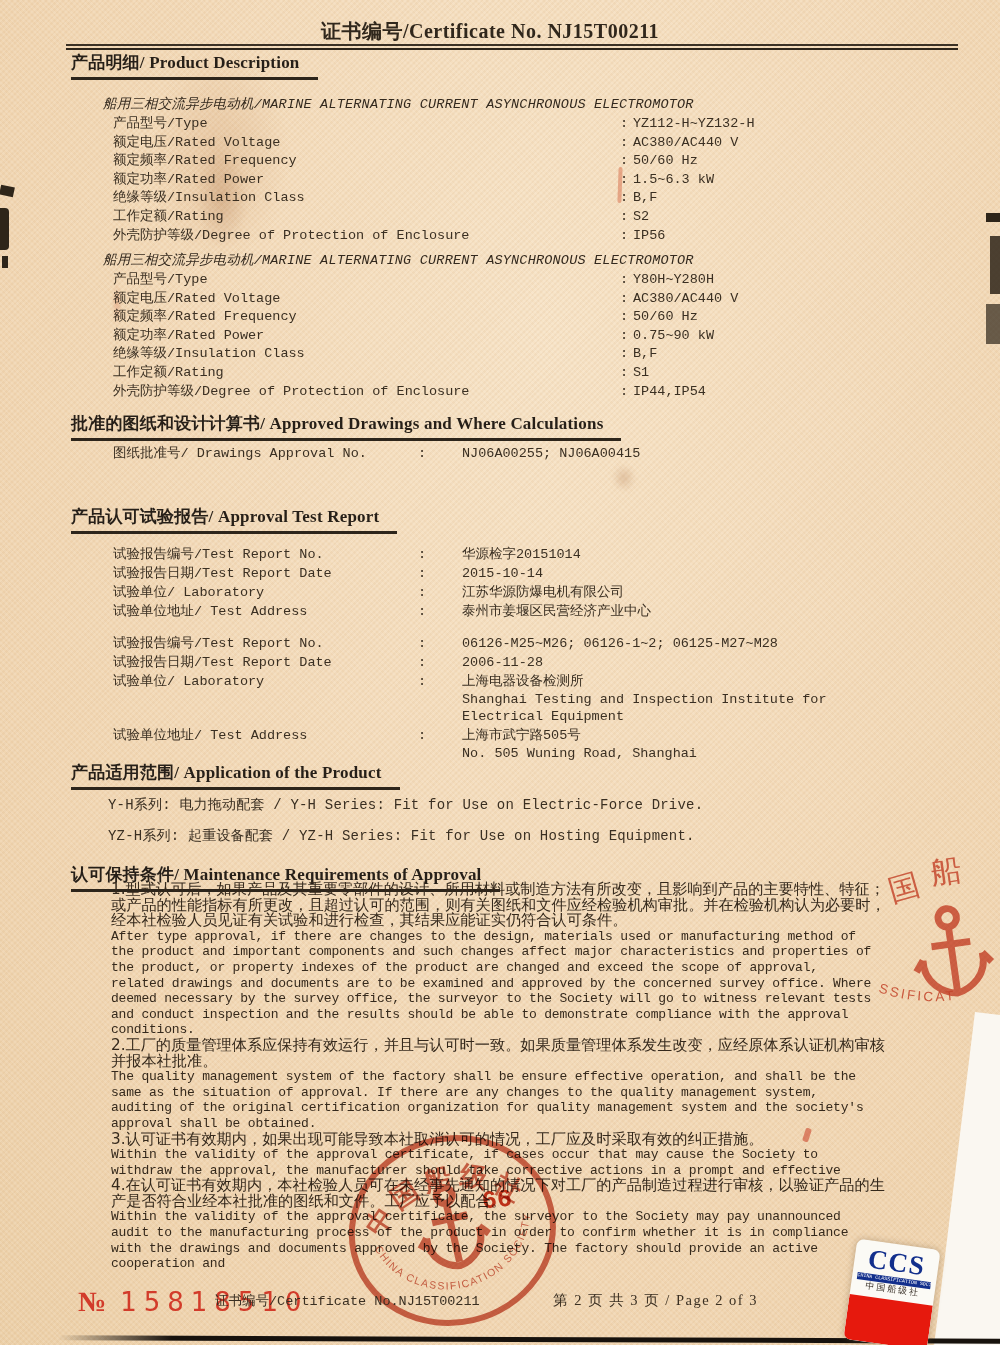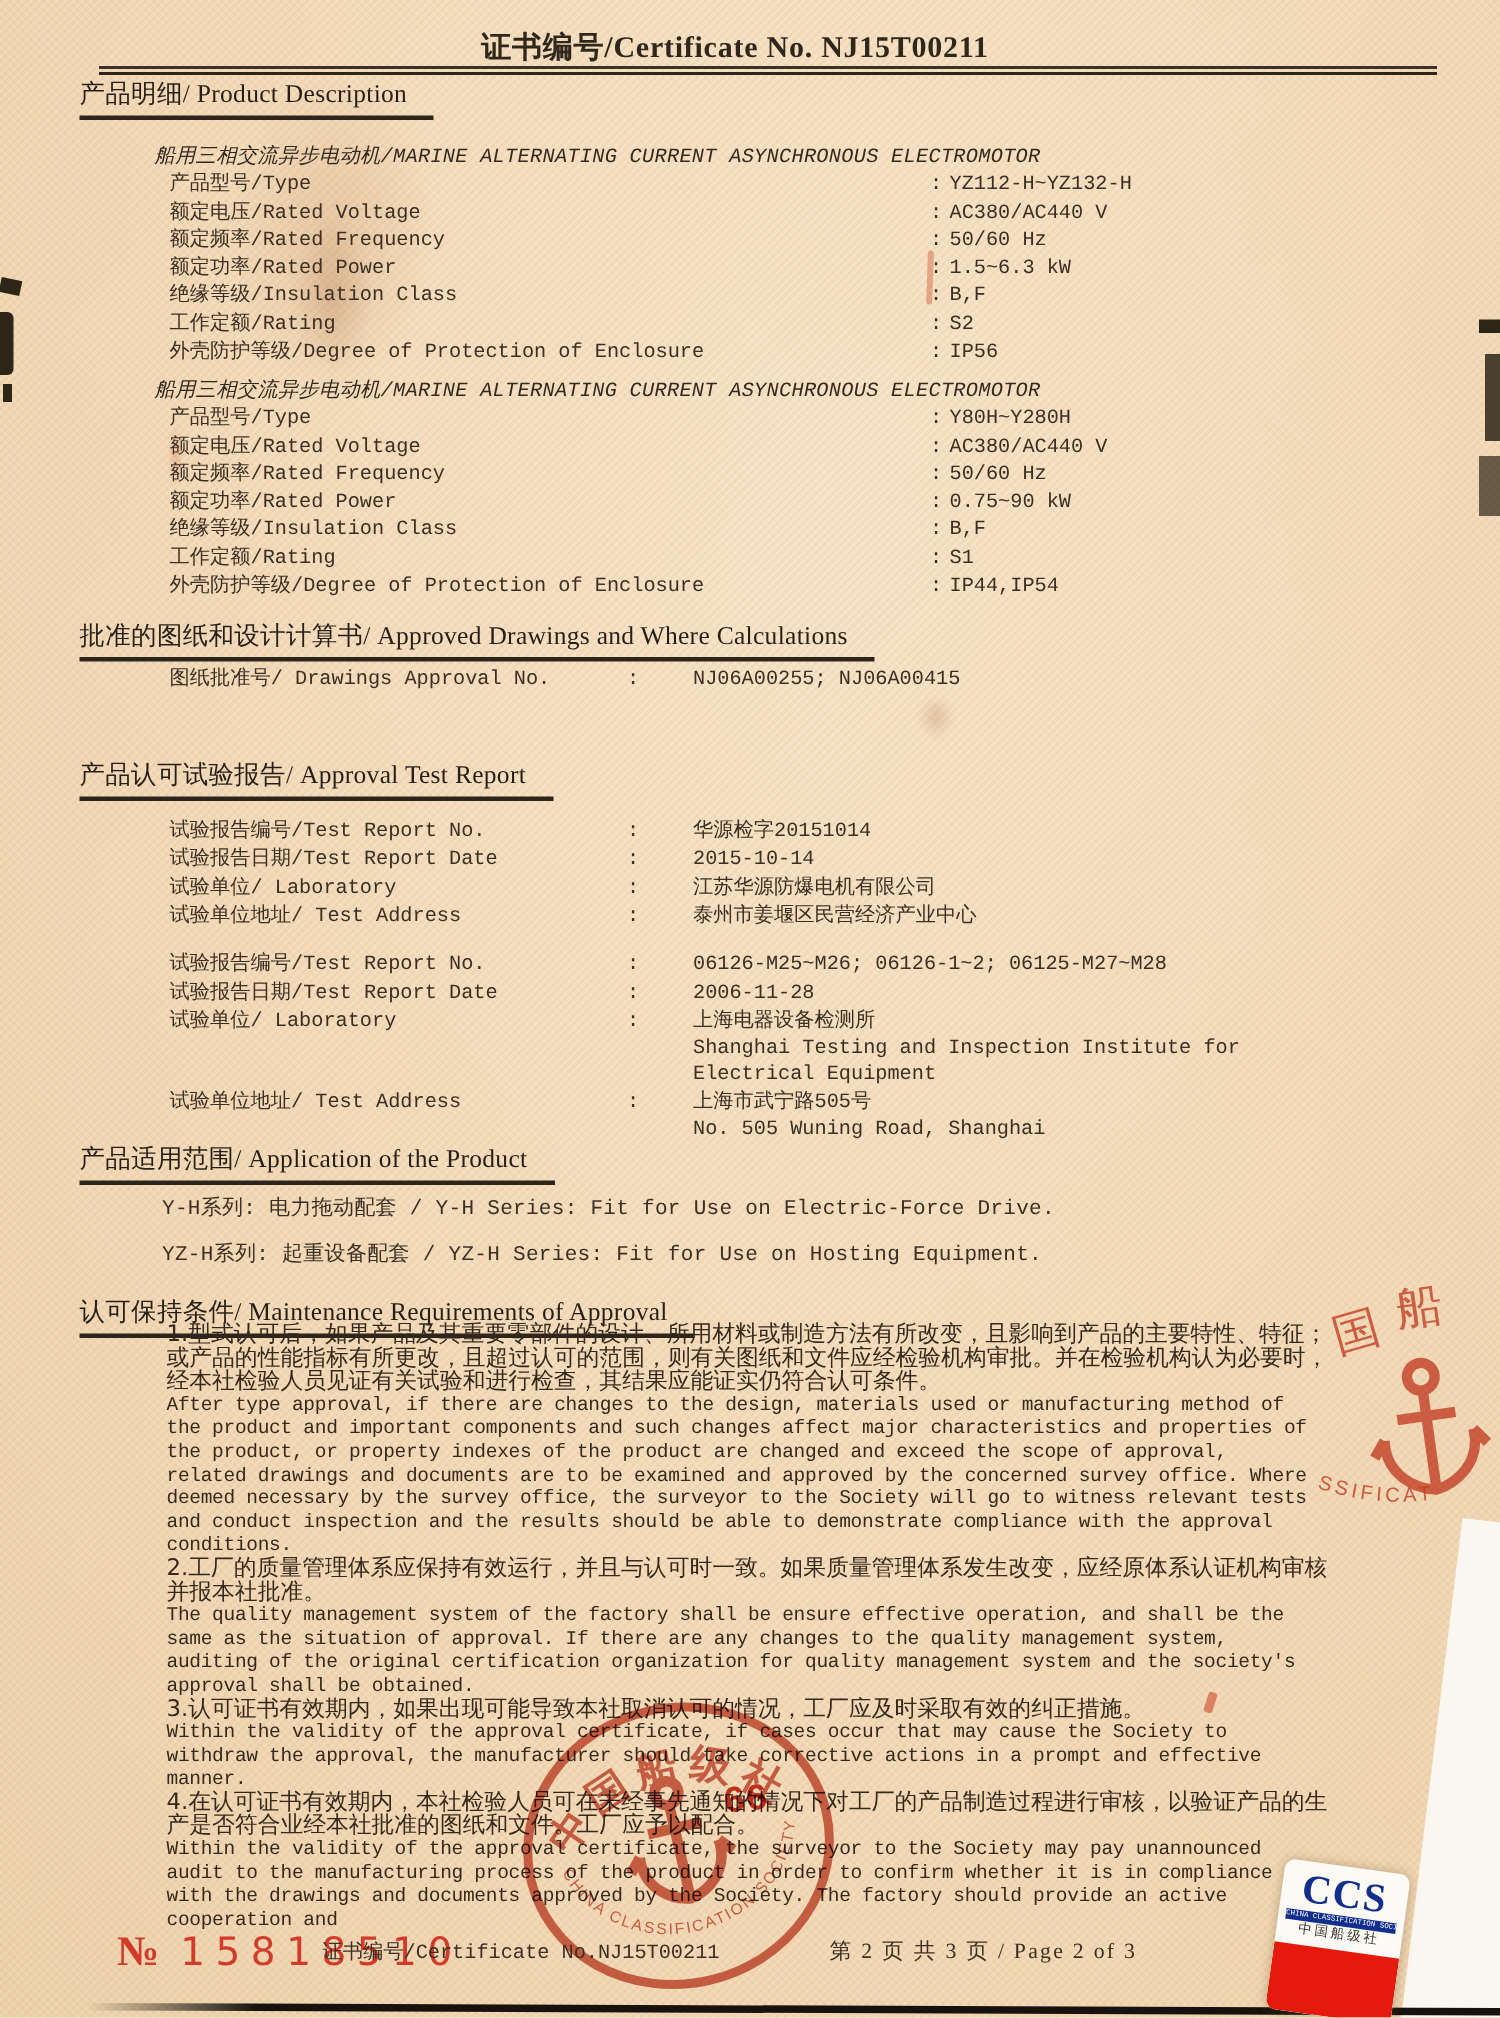--- a/index.html
+++ b/index.html
@@ -18,22 +18,22 @@
     top:18px; left:0; width:980px; text-align:center;
     font-family:"Liberation Serif","DejaVu Serif",serif;
     font-weight:bold; font-size:20px; letter-spacing:.5px; color:#30271c;
   }
   .dbl-rule{
     left:66px; top:44px; width:892px; height:2px;
     background:#3b3125; box-shadow:0 4px 0 0 #2d251b;
   }
   .sec-h{
     font-family:"Liberation Serif","DejaVu Serif",serif;
-    font-weight:normal; font-size:17px; color:#261f18; letter-spacing:.2px;
-    padding:0 18px 3px 0; border-bottom:3px solid #2d251b; left:53px;
+    font-weight:bold; font-size:17px; color:#261f18; letter-spacing:.2px;
+    padding:0 18px 3px 0; border-bottom:3px solid #2d251b; left:71px;
   }
   .pd-title{left:103px; font-size:13.5px; color:#33291e; letter-spacing:.2px;font-style:italic;}
   .rows{left:0; width:1000px;}
   .s-row{display:grid; grid-template-columns:507px 13px auto; padding-left:113px;
          height:18.6px; line-height:18.6px; font-size:13.5px;}
   .t-row{display:grid; grid-template-columns:305px 44px auto; padding-left:113px;
          line-height:17.5px; font-size:13.5px; margin-bottom:1.5px;}
   .t-row .val{white-space:pre-line;}
   .app-line{left:108px; font-size:14px; letter-spacing:.2px;}
   .m-wrap{left:111px; top:882px; width:780px;}
@@ -251,21 +251,20 @@
       <div class="m-line en">conditions.</div>
       <div class="m-line zh">2.工厂的质量管理体系应保持有效运行，并且与认可时一致。如果质量管理体系发生改变，应经原体系认证机构审核</div>
       <div class="m-line zh">并报本社批准。</div>
       <div class="m-line en">The quality management system of the factory shall be ensure effective operation, and shall be the</div>
       <div class="m-line en">same as the situation of approval. If there are any changes to the quality management system,</div>
       <div class="m-line en">auditing of the original certification organization for quality management system and the society's</div>
       <div class="m-line en">approval shall be obtained.</div>
       <div class="m-line zh">3.认可证书有效期内，如果出现可能导致本社取消认可的情况，工厂应及时采取有效的纠正措施。</div>
       <div class="m-line en">Within the validity of the approval certificate, if cases occur that may cause the Society to</div>
       <div class="m-line en">withdraw the approval, the manufacturer should take corrective actions in a prompt and effective</div>
-      <div class="m-line en">manner.</div>
       <div class="m-line zh">4.在认可证书有效期内，本社检验人员可在未经事先通知的情况下对工厂的产品制造过程进行审核，以验证产品的生</div>
       <div class="m-line zh">产是否符合业经本社批准的图纸和文件。工厂应予以配合。</div>
       <div class="m-line en">Within the validity of the approval certificate, the surveyor to the Society may pay unannounced</div>
       <div class="m-line en">audit to the manufacturing process of the product in order to confirm whether it is in compliance</div>
       <div class="m-line en">with the drawings and documents approved by the Society. The factory should provide an active</div>
       <div class="m-line en">cooperation and</div>
     </div>
 
   <svg class="abs seal" style="left:876px;top:846px;" width="124" height="168" viewBox="0 0 124 168">
     <g fill="#d0503a" opacity="0.82">

